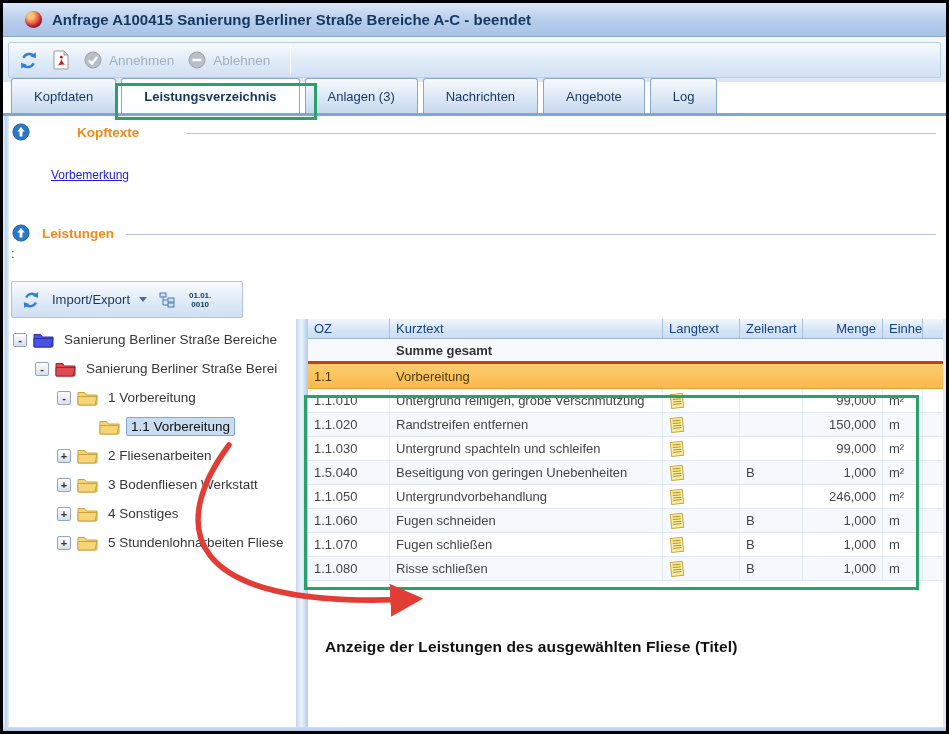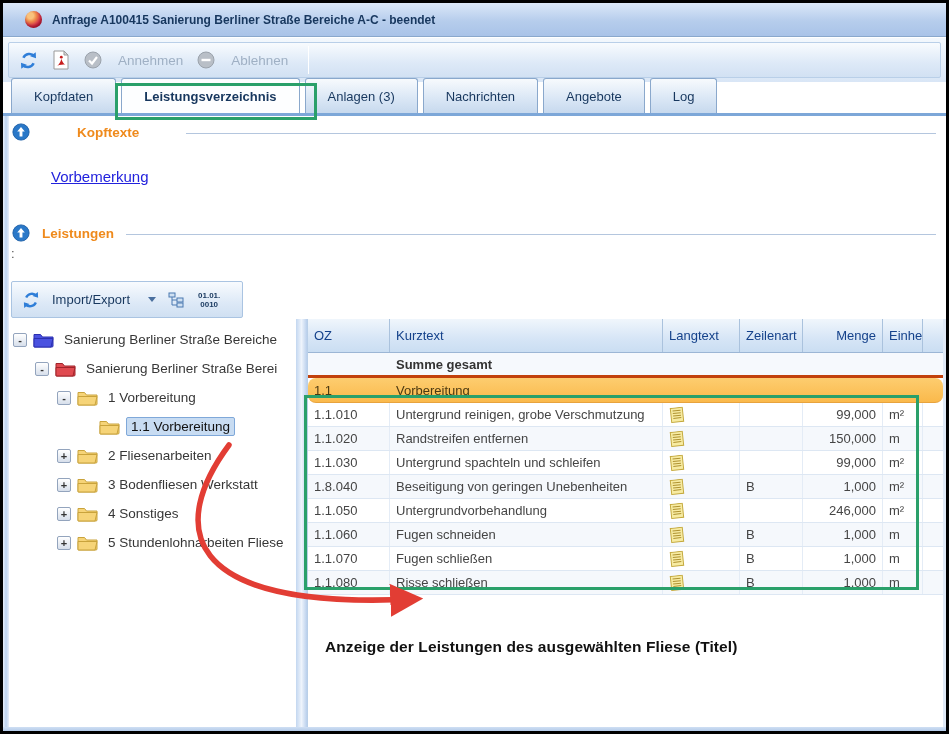--- a/index.html
+++ b/index.html
@@ -14,34 +14,34 @@
     position:absolute; left:0; top:0; right:0; height:34px;
     background:linear-gradient(#dbe7f8, #b6cdec 55%, #a9c3e8);
     border-bottom:1px solid #8aa8cc;
     display:flex; align-items:center; gap:10px; padding-left:22px;
   }
   .app-icon {
     width:17px; height:17px; border-radius:50%;
     background:radial-gradient(circle at 32% 28%, #f9c27c 0 18%, #ef8a4a 35%, #d93a4e 60%, #a21030 95%);
     box-shadow:inset -1px -2px 3px rgba(120,0,20,.55);
   }
-  #titlebar .title { font-size:12px; font-weight:bold; color:#17375e; }
+  #titlebar .title { font-size:15px; font-weight:bold; color:#17375e; }
   
   #toolbar {
     position:absolute; left:0; top:35px; right:0; height:44px;
     background:linear-gradient(#f3f8fd,#d9e6f6);
     display:flex; align-items:center;
   }
   #toolbar-inner {
     margin-left:5px; height:36px; flex:1; margin-right:5px;
     border:1px solid #b9cfe8; border-radius:2px;
     background:linear-gradient(#f8fbfe,#dde9f7 60%, #d2e1f3);
     display:flex; align-items:center; gap:14px; padding:0 10px;
   }
-  .tb-btn { display:flex; align-items:center; gap:16px; cursor:pointer; }
+  .tb-btn { display:flex; align-items:center; gap:7px; cursor:pointer; }
   .tb-btn.disabled { cursor:default; }
   .tb-btn .lbl { font-size:13.5px; color:#17375e; }
   .tb-btn.disabled .lbl { color:#9fb0c4; }
   .tb-sep { width:1px; height:28px; background:#b4c9e2; border-right:1px solid #fff; margin-left:6px; }
   
   #tabstrip {
     position:absolute; left:0; top:80px; right:0; height:33px;
   }
   #tabstrip .tabs { position:absolute; left:8px; bottom:3px; display:flex; gap:5px; align-items:flex-end; }
   .tab {
@@ -60,21 +60,21 @@
     border:3px solid #2aa06a; z-index:5; pointer-events:none;
   }
   
   .section-header { position:absolute; display:flex; align-items:center; gap:12px; left:9px; right:10px; }
   .section-header .sec-title { font-size:13.5px; font-weight:bold; color:#ef8a1c; }
   .section-header .rule { flex:1; height:1px; background:#b4c6de; margin-top:2px; }
   .circle-up { width:18px; height:18px; flex:0 0 18px; }
   #kopftexte-header { top:120px;gap:47px; }
   #leistungen-header { top:221px; }
   #vorbemerkung-link {
-    position:absolute; left:48px; top:165px; font-size:15px;
+    position:absolute; left:48px; top:165px; font-size:12px;
     color:#2222dd; text-decoration:underline; cursor:pointer;
   }
   #colon-text { position:absolute; left:8px; top:243px; font-size:13px; color:#555; }
   
   #lv-toolbar {
     position:absolute; left:8px; top:278px; width:232px; height:37px;
     border:1px solid #aac4e2; border-radius:2px;
     background:linear-gradient(#f8fbfe,#dde9f7 60%, #d0e0f2);
     display:flex; align-items:center; gap:12px; padding:0 10px;
   }
@@ -101,26 +101,26 @@
   }
   .expander.spacer { visibility:hidden; }
   .folder-svg { width:21px; height:16px; flex:0 0 21px; }
   .tree-label { font-size:13.5px; color:#373737; padding:1px 4px; }
   .tree-label.selected { background:#c8dcf2; border:1px solid #7fa8d9; border-radius:2px; color:#111; }
   
   #grid { position:absolute; left:304px; top:316px; right:3px; bottom:4px; background:#fff; border-left:1px solid #b9cfe8; }
   .grid-row { display:flex; width:100%; }
   .cell { padding:0 6px; font-size:13px; color:#454545; display:flex; align-items:center; overflow:hidden; white-space:nowrap; }
   .c0{width:82px;} .c1{width:273px;} .c2{width:77px;} .c3{width:63px;} .c4{width:80px; justify-content:flex-end;} .c5{width:40px;} .cf{flex:1;}
-  #grid-header { height:34px; background:linear-gradient(#f0f6fc,#d6e5f6 60%, #cadef2); border-bottom:1px solid #9cb6d5;justify-content:center; }
+  #grid-header { height:20px; background:linear-gradient(#f0f6fc,#d6e5f6 60%, #cadef2); border-bottom:1px solid #9cb6d5;justify-content:center; }
   #grid-header .cell { color:#15428b; border-right:1px solid #aac2dd; }
   #grid-header .cell.cf { border-right:none; }
   #row-sum { height:25px; background:#f6f9fd; border-bottom:3px solid #c2410c; }
   #row-sum .cell { font-weight:bold; color:#333; }
-  #row-group { height:25px; background:linear-gradient(#fdcd6f,#fab94b); border-bottom:1px solid #e8a33d;border-radius:8px; }
+  #row-group { height:25px; background:linear-gradient(#fdcd6f,#fab94b); border-bottom:1px solid #e8a33d; }
   #row-group .cell { color:#4c3a12; }
   .data-row { height:24px; border-bottom:1px solid #dde7f3; }
   .data-row:nth-child(even) { background:#f5f8fc; }
   .data-row .cell { border-right:1px solid #e4ecf6; }
   .data-row .cell.cf { border-right:none; }
   .note-svg { width:17px; height:16px; transform:rotate(-6deg); }
   
   #table-annotation-box {
     position:absolute; left:301px; top:392px; width:615px; height:195px;
     border:3px solid #2aa06a; pointer-events:none; z-index:6;
@@ -370,21 +370,21 @@
   <rect x="1.5" y="0.8" width="12" height="14" fill="#f7eba2" stroke="#c4a93e"></rect>
   <path d="M3.5 3.5h8M3.5 6h8M3.5 8.5h8M3.5 11h8" stroke="#b09331" stroke-width="1" fill="none"></path>
             </svg>
           </div>
           <div class="cell c3"></div>
           <div class="cell c4">99,000</div>
           <div class="cell c5">m²</div>
           <div class="cell cf"></div>
         </div>
         <div class="grid-row data-row">
-          <div class="cell c0">1.8.040</div>
+          <div class="cell c0">1.5.040</div>
           <div class="cell c1">Beseitigung von geringen Unebenheiten</div>
           <div class="cell c2">
             <svg class="note-svg" viewBox="0 0 16 16">
   <rect x="1.5" y="0.8" width="12" height="14" fill="#f7eba2" stroke="#c4a93e"></rect>
   <path d="M3.5 3.5h8M3.5 6h8M3.5 8.5h8M3.5 11h8" stroke="#b09331" stroke-width="1" fill="none"></path>
             </svg>
           </div>
           <div class="cell c3">B</div>
           <div class="cell c4">1,000</div>
           <div class="cell c5">m²</div>

